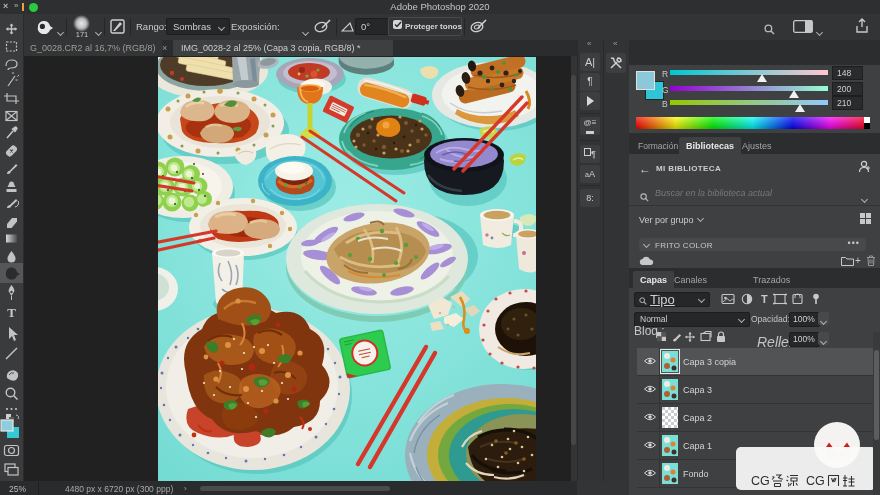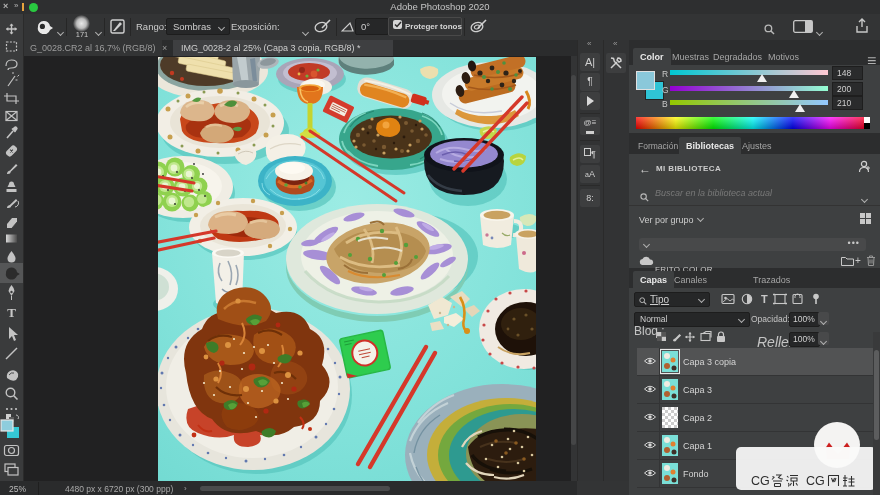--- a/index.html
+++ b/index.html
@@ -886,27 +886,20 @@
     <div class="sicon" style="top:13px;height:20px;line-height:20px;">
       <svg width="14" height="14" viewBox="0 0 14 14" style="margin-top:3px;">
         <path d="M2 12 L8 6 M9 2 a3 3 0 0 1 3 3 l-2 1 -2 -2 z" stroke="#d0d0d0" stroke-width="1.5" fill="none"></path>
         <path d="M12 12 L5 5 M2 2 l2.5 0.5 0.8 2.5" stroke="#d0d0d0" stroke-width="1.5" fill="none"></path>
       </svg>
     </div>
   </div>
 
   <div id="rightpanel" class="abs">
 
-    <div class="ptabrow" style="top:8px;">
-      <div class="ptab act" style="left:4px;">Color</div>
-      <div class="ptab" style="left:36px;">Muestras</div>
-      <div class="ptab" style="left:77px;">Degradados</div>
-      <div class="ptab" style="left:132px;">Motivos</div>
-      <div class="menuicon" style="top:4px;">≡</div>
-    </div>
     <div class="pbody" style="top:25px;height:68px;">
       <div class="abs" style="left:16px;top:16px;width:17px;height:17px;background:#2fc4d6;border:1px solid #242424;"></div>
       <div class="abs" style="left:7px;top:6px;width:17px;height:17px;background:#8ac8da;border:1px solid #e0e0e0;"></div>
       <div class="abs" style="left:33px;top:4px;color:#c8c8c8;font-size:8.5px;">R</div>
       <div class="abs" style="left:41px;top:5px;width:158px;height:5px;background:linear-gradient(to right,rgb(0,200,210),rgb(255,200,210));"></div>
       <div class="abs thumb" style="left:128px;top:9px;"></div>
       <div class="abs valbox" style="left:203px;top:1px;">148</div>
       <div class="abs" style="left:33px;top:20px;color:#c8c8c8;font-size:8.5px;">G</div>
       <div class="abs" style="left:41px;top:21px;width:158px;height:5px;background:linear-gradient(to right,rgb(148,0,210),rgb(148,255,210));"></div>
       <div class="abs thumb" style="left:160px;top:25px;"></div>
@@ -943,21 +936,21 @@
       <div class="abs" style="left:0px;top:51px;width:251px;height:1px;background:#333;"></div>
       <div class="abs" style="left:10px;top:61px;color:#cdcdcd;font-size:9px;">Ver por grupo <span class="cv" style="margin-left:2px;"></span></div>
       <div class="abs" style="left:231px;top:59px;width:11px;height:11px;">
         <div class="abs" style="left:0;top:0;width:5px;height:5px;background:#c8c8c8;"></div>
         <div class="abs" style="left:6px;top:0;width:5px;height:5px;background:#c8c8c8;"></div>
         <div class="abs" style="left:0;top:6px;width:5px;height:5px;background:#c8c8c8;"></div>
         <div class="abs" style="left:6px;top:6px;width:5px;height:5px;background:#c8c8c8;"></div>
       </div>
       <div class="abs" style="left:10px;top:84px;width:227px;height:13px;background:#48494a;border-radius:3px;">
         <span class="cv" style="position:absolute;left:5px;top:4px;"></span>
-        <span style="position:absolute;left:16px;top:2.5px;color:#c8c8c8;font-size:8px;letter-spacing:0.3px;margin-top:24px;">FRITO COLOR</span>
+        <span style="position:absolute;left:16px;top:2.5px;color:#c8c8c8;font-size:8px;letter-spacing:0.3px;">FRITO COLOR</span>
         <span style="position:absolute;right:6px;top:0px;color:#c8c8c8;font-size:9px;letter-spacing:1px;">•••</span>
       </div>
       <svg class="abs" style="left:10px;top:102px;" width="15" height="10" viewBox="0 0 15 10">
           <path d="M3 9 a3 3 0 0 1 0.5-5.9 A4 4 0 0 1 11 3.5 a2.8 2.8 0 0 1 1 5.5z" fill="#c8c8c8"></path>
         </svg>
       <svg class="abs" style="left:212px;top:102px;" width="13" height="10" viewBox="0 0 13 10">
           <path d="M0.5 9.5 L0.5 1.5 L4.5 1.5 L6 3 L12.5 3 L12.5 9.5 Z" fill="none" stroke="#c8c8c8" stroke-width="1"></path>
         </svg>
       <div class="abs" style="left:226px;top:101px;color:#c8c8c8;font-size:10px;">+</div>
       <svg class="abs" style="left:237px;top:101px;" width="10" height="11" viewBox="0 0 10 11">
@@ -971,21 +964,21 @@
       <div class="ptab" style="left:76px;margin-left:41px;">Trazados</div>
 
     </div>
     <div class="pbody" style="top:248px;height:207px;">
 
       <div class="abs opbox" style="left:5px;top:4px;width:74px;height:13px;line-height:13px;">
         <span style="position:absolute;left:4px;top:2px;"><svg width="8" height="8" viewBox="0 0 9 9">
               <circle cx="3.6" cy="3.6" r="2.7" fill="none" stroke="#b8b8b8" stroke-width="1.1"></circle>
               <path d="M5.7 5.7 L8.2 8.2" stroke="#b8b8b8" stroke-width="1.2"></path>
             </svg></span>
-        <span style="position:absolute;left:15px;top:0;font-size:10px;text-decoration:underline;">Tipo</span>
+        <span style="position:absolute;left:15px;top:0;font-size:13px;text-decoration:underline;">Tipo</span>
         <span class="cv" style="position:absolute;right:5px;top:4px;"></span>
       </div>
       <svg class="abs" style="left:92px;top:5px;" width="110" height="12" viewBox="0 0 110 12">
         <g fill="none" stroke="#c8c8c8" stroke-width="1.1">
           <rect x="1" y="1.5" width="12" height="9" rx="1"></rect>
             <circle cx="4.5" cy="5" r="1.3" fill="#c8c8c8" stroke="none"></circle>
             <path d="M2 9 l4 -3.5 3 2.5 2.5 -2 1.5 1.5" stroke-width="0.9"></path>
           <circle cx="26" cy="6" r="4.7"></circle>
             <path d="M26 1.3 a4.7 4.7 0 0 1 0 9.4 z" fill="#c8c8c8" stroke="none"></path>
           <text x="40" y="10" font-size="11" font-weight="bold" fill="#c8c8c8" stroke="none" font-family="Liberation Sans">T</text>

